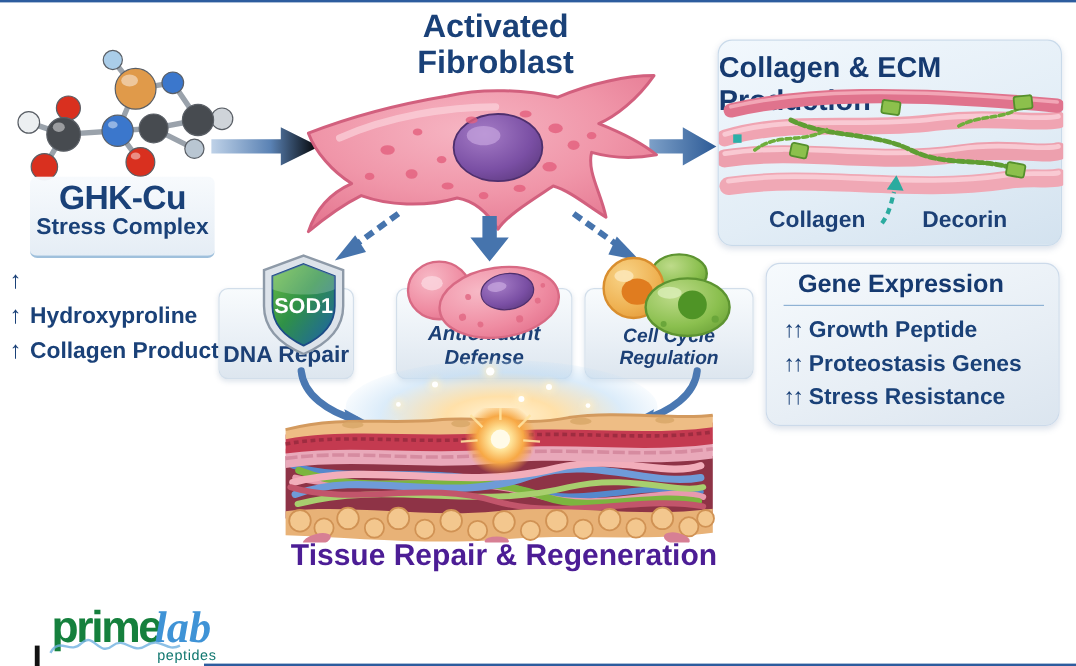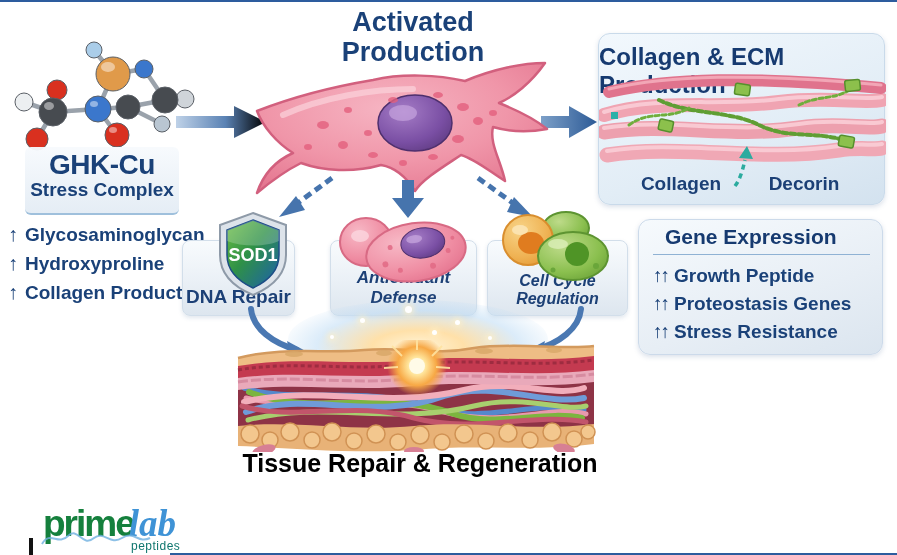--- a/index.html
+++ b/index.html
@@ -51,21 +51,21 @@
     background:linear-gradient(160deg,#f6fafd 0%,#e7eef5 60%,#dbe5ef 100%);
     border:1px solid #ccdaea; border-radius:12px;
     box-shadow:0 2px 5px rgba(90,120,160,.22); padding:5px 12px 0 14px; }
   .gene-title { font-size:21px; font-weight:bold; padding-left:12px; color:#163a70; }
   .gene-divider { border:none; border-top:1.5px solid #8fb2d4; margin:5px 0 7px 0; }
   .gene-row { display:flex; align-items:center; gap:6px; height:28px;
     font-size:19px; font-weight:bold; }
   .gene-arrows { letter-spacing:-2px; font-size:19px; }
 
   .tissue-caption { left:240px; top:449px; width:360px; text-align:center;
-    font-size:25px; font-weight:bold; color:#000000; }
+    font-size:25px; font-weight:bold; color:#4c1d95; }
 
   .glow {
     left:288px; top:300px; width:260px; height:78px; border-radius:50%;
     background:radial-gradient(ellipse at 50% 60%,
       rgba(255,244,214,.95) 0%, rgba(255,214,140,.75) 25%,
       rgba(190,220,245,.55) 55%, rgba(190,220,245,0) 78%);
   }
   .sparkle { position:absolute; border-radius:50%; background:#fff;
     box-shadow:0 0 6px 2px rgba(255,240,200,.9); }
 
@@ -177,35 +177,34 @@
   </svg>
 
   <div class="abs ghk-panel">
     <div class="ghk-title navy">GHK-Cu</div>
     <div class="ghk-sub navy">Stress Complex</div>
   </div>
 
   <div class="abs" style="left:8px;top:220px;">
     <div class="benefit-row">
       <span class="benefit-arrow">↑</span>
-      <span>Glycosaminoglycan</span>
     </div>
     <div class="benefit-row">
       <span class="benefit-arrow">↑</span>
       <span>Hydroxyproline</span>
     </div>
     <div class="benefit-row">
       <span class="benefit-arrow">↑</span>
       <span>Collagen Production</span>
     </div>
   </div>
 
   <div class="abs fib-title">
     <div>Activated</div>
-    <div>Production</div>
+    <div>Fibroblast</div>
   </div>
 
   <svg class="abs" style="left:176px;top:104px;" width="92" height="36" viewBox="0 0 92 36">
     <polygon points="0,12 58,12 58,2 90,18 58,34 58,24 0,24" fill="url(#agrad)"></polygon>
   </svg>
 
   <svg class="abs" style="left:541px;top:103px;" width="58" height="38" viewBox="0 0 58 38">
     <polygon points="0,13 28,13 28,3 56,19 28,35 28,25 0,25" fill="url(#agrad2)"></polygon>
   </svg>
 

